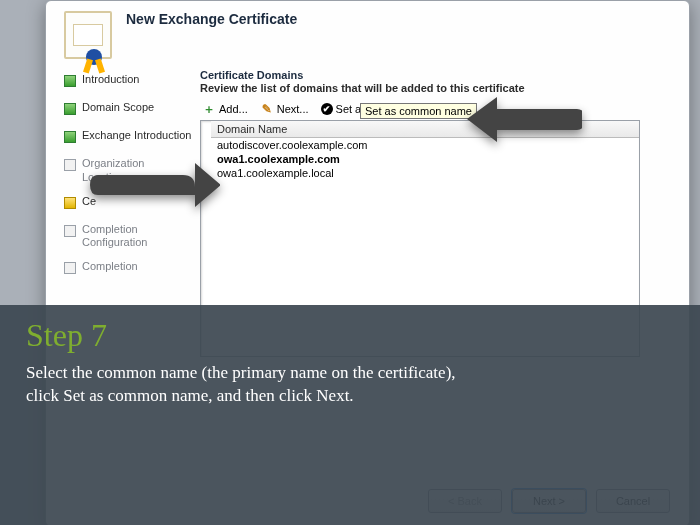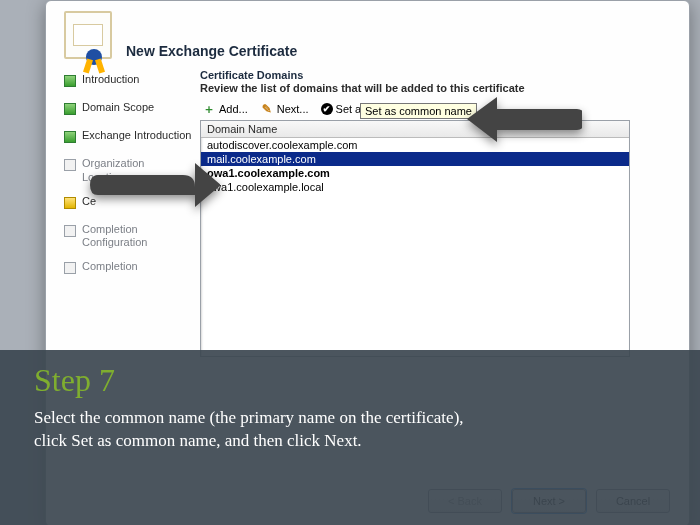--- a/index.html
+++ b/index.html
@@ -29,21 +29,21 @@
     background: #fefefe;
     border: 1px solid #9aa0a8;
     border-radius: 6px;
     box-shadow: 0 4px 18px rgba(0,0,0,0.35);
     overflow: hidden;
   }
 
   
   .title-row {
     display: flex;
-    align-items: flex-end;
+    align-items: flex-start;
     padding: 10px 18px 10px 18px;
     gap: 14px;
   }
   .title-row .cert-icon {
     width: 44px;
     height: 44px;
     background: #fdfdfb;
     border: 2px solid #d8caa0;
     border-radius: 2px;
     display: flex;
@@ -177,20 +177,21 @@
     font-size: 9px;
   }
   .ico.x { color: #c62828; font-size: 13px; }
 
   .list-frame {
     width: 428px;
     height: 235px;
     background: #fff;
     border: 1px solid #9aa0a8;
     box-shadow: inset 1px 1px 2px rgba(0,0,0,0.15);
+    padding-left: 10px;
   }
   .col-header {
     background: linear-gradient(180deg,#f8f8f8,#e9e9e9);
     border-bottom: 1px solid #bbb;
     padding: 2px 6px;
     font-size: 11px;
     color: #2b2b2b;
     position: relative;
   }
 
@@ -222,23 +223,23 @@
     z-index: 5;
     filter: drop-shadow(0 4px 5px rgba(0,0,0,0.45));
   }
 
   
   .overlay {
     position: absolute;
     left: 0;
     bottom: 0;
     width: 700px;
-    height: 175px;
+    height: 220px;
     background: rgba(60, 70, 80, 0.92);
-    padding: 12px 26px 0 34px;
+    padding: 12px 26px 0 26px;
     box-sizing: border-box;
   }
   .overlay h2 {
     font-family: Georgia, 'Times New Roman', serif;
     font-weight: normal;
     color: #7fae2f;
     margin: 0 0 8px 0;
     font-size: 32px;
   }
   .overlay p {
@@ -347,21 +348,20 @@
           <span class="tb-btn">
             <span class="ico x">✖</span>
           </span>
         </div>
 
         <div style="position:relative;">
           <div class="list-frame">
             <div class="col-header">Domain Name</div>
 
             <div class="row">autodiscover.coolexample.com</div>
-            <div class="row selected">mail.coolexample.com</div>
             <div class="row bold">owa1.coolexample.com</div>
             <div class="row">owa1.coolexample.local</div>
           </div>
 
           <div class="tooltip" style="left:160px; top:-17px;">Set as common name</div>
         </div>
 
       </div>
     </div>
   </div>

